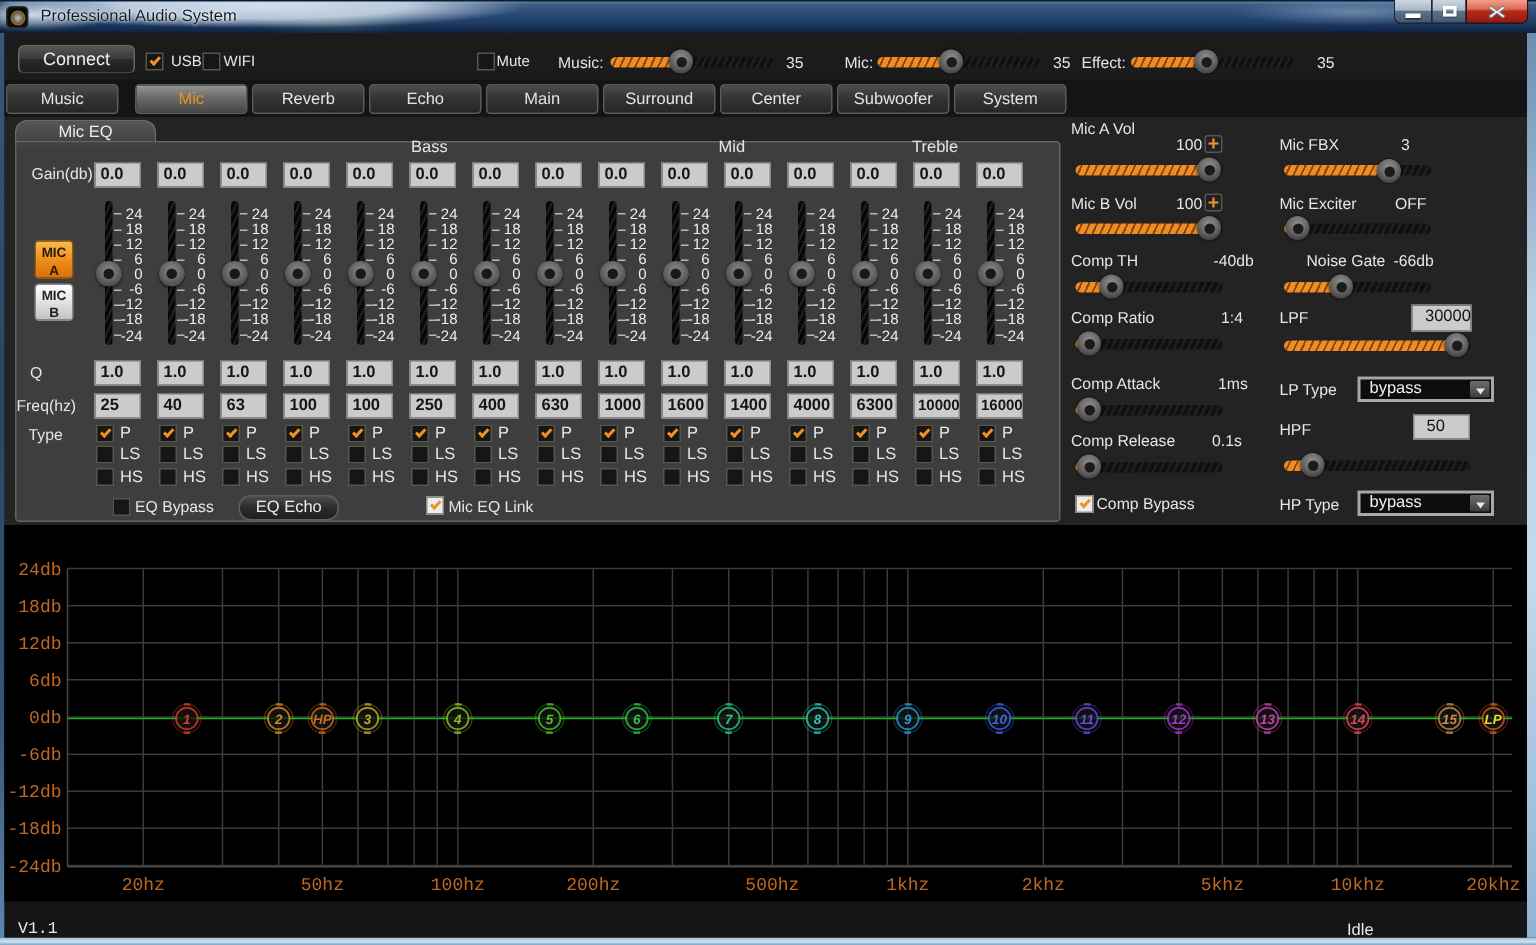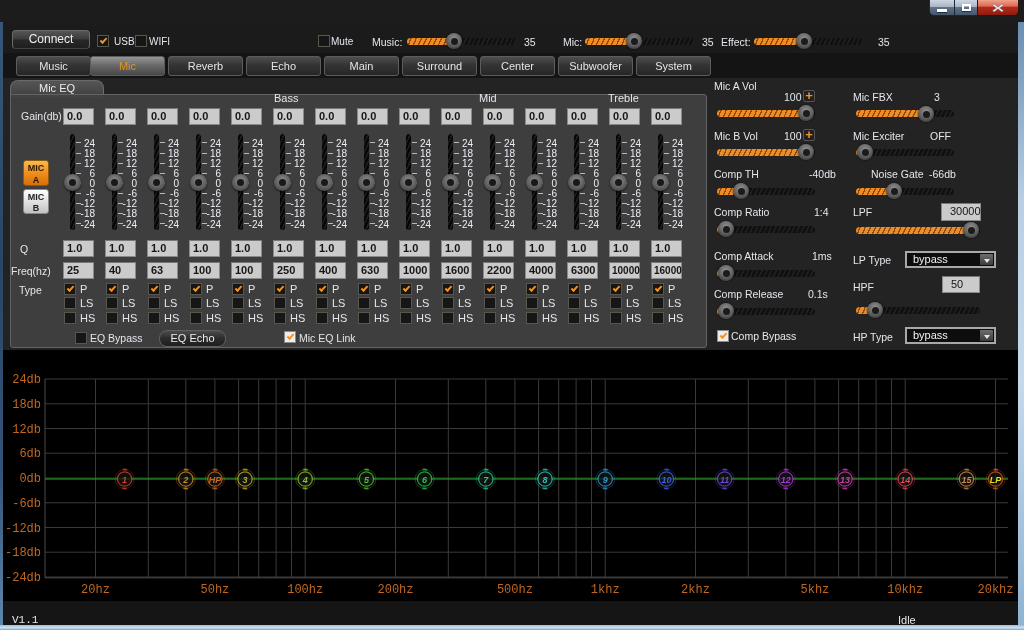--- a/index.html
+++ b/index.html
@@ -22,20 +22,35 @@
 .tab{position:absolute;top:56px;width:75px;height:20px;border-radius:3px;background:linear-gradient(#4e4e4e,#343434 45%,#262626);border:1px solid #5c5c5c;color:#e4e4e4;font-size:11px;text-align:center;line-height:18px}
 .tab.sel{background:linear-gradient(#969696,#6a6a6a 45%,#474747);color:#e8941e}
 .pbtn{position:absolute;width:12px;height:12px;background:#212121;border:1px solid #555;border-radius:2px;color:#f0952a;font-size:13px;font-weight:bold;line-height:9px;text-align:center}
 .dd{position:absolute;width:91px;height:17px;background:#0d0d0d;border:2px solid #a8a8a8;color:#f0f0f0;font-size:11px;line-height:13px;padding-left:6px}
 .ddb{position:absolute;right:1px;top:1px;width:13px;height:11px;background:linear-gradient(#6e6e6e,#3c3c3c);border-radius:1px}
 .ddb:after{content:"";position:absolute;left:3.5px;top:4.5px;border-left:3.2px solid transparent;border-right:3.2px solid transparent;border-top:4.2px solid #e8e8e8}
 .val{position:absolute;color:#e4e6ec;font-size:10.5px;white-space:nowrap}
 </style></head><body>
 <div id="win">
 
+<div class="abs" style="left:0;top:0;width:1024px;height:22px;background:linear-gradient(180deg,#4a6e96 0%,#3a5a84 18%,#2a4a74 45%,#1e3c64 70%,#16325a 100%)">
+ <div class="abs" style="left:0;top:0;width:1024px;height:22px;background:
+  linear-gradient(rgba(6,18,36,0) 72%,rgba(6,18,36,.5) 100%),
+  radial-gradient(ellipse 175px 15px at 175px 4px,rgba(218,230,242,.95) 0%,rgba(218,230,242,.8) 55%,rgba(218,230,242,0) 100%),
+  radial-gradient(ellipse 55px 11px at 20px 10px,rgba(222,234,246,.9) 0%,rgba(222,234,246,0) 100%),
+  radial-gradient(ellipse 50px 9px at 222px 16px,rgba(150,195,160,.28) 0%,rgba(150,195,160,0) 100%),
+  radial-gradient(ellipse 80px 9px at 903px 8px,rgba(175,200,225,.45) 0%,rgba(175,200,225,0) 100%),
+  linear-gradient(90deg,rgba(10,22,40,.5) 0,rgba(10,22,40,0) 6px),
+  linear-gradient(rgba(255,255,255,.22),rgba(255,255,255,0) 3px)"></div>
+ <div class="abs" style="left:0;top:0;width:1024px;height:1px;background:#0c1c30"></div>
+ <div class="abs" style="left:4px;top:4px;width:15px;height:15px;border-radius:3.5px;background:#0e0c08;border:1px solid #2a2a30">
+        <div class="abs" style="left:1.5px;top:1.5px;width:10px;height:10px;border-radius:50%;border:1.5px solid #8a6c28;background:radial-gradient(circle,#c8c4b8 0%,#807a6e 45%,#2e2820 100%)"></div>
+      </div>
+ <div class="abs" style="left:27px;top:5px;font-size:11px;color:#141a24;text-shadow:0 0 3px rgba(255,255,255,.9),0 0 1px rgba(255,255,255,.9);font-family:'Liberation Sans',sans-serif">Professional Audio System</div>
+</div>
 
 <div class="abs" style="left:929px;top:0;width:90px;height:16px">
  <div class="abs" style="left:0;top:0;width:26px;height:16px;border-radius:0 0 0 5px;background:linear-gradient(#cdd6e2 0%,#a9b6c6 45%,#5e7288 50%,#46586e 100%);border:1px solid #1a2836;border-top:none"></div>
  <div class="abs" style="left:25px;top:0;width:24px;height:16px;background:linear-gradient(#cdd6e2 0%,#a9b6c6 45%,#5e7288 50%,#46586e 100%);border:1px solid #1a2836;border-top:none"></div>
  <div class="abs" style="left:48px;top:0;width:42px;height:16px;border-radius:0 0 5px 0;background:linear-gradient(#f0a28c 0%,#dd6a50 40%,#b52818 50%,#8e1c10 100%);border:1px solid #301010;border-top:none"></div>
  <div class="abs" style="left:8px;top:9px;width:10px;height:3px;background:#fff;box-shadow:0 1px 1px rgba(0,0,0,.6)"></div>
  <div class="abs" style="left:33px;top:4px;width:9px;height:7px;border:2px solid #fff;box-shadow:0 1px 1px rgba(0,0,0,.5)"></div>
  <svg class="abs" style="left:63px;top:3px" width="12" height="10" viewBox="0 0 12 10">
         <path d="M2 1 L6 4.2 L10 1 L11.3 2.4 L7.6 5 L11.3 7.6 L10 9 L6 5.8 L2 9 L0.7 7.6 L4.4 5 L0.7 2.4 Z" fill="#fff" stroke="#7a8490" stroke-width="0.7"></path>
       </svg>
@@ -69,21 +84,21 @@
       <div class="hsf" style="width:49px"></div>
     </div>
 <div class="hkn" style="left:626px;top:33px"></div>
 <div class="val" style="left:702px;top:36px">35</div>
 <div class="lbl" style="left:721px;top:36px">Effect:</div>
 <div class="hs" style="left:754px;top:38px;width:109px">
       <div class="hsf" style="width:50px"></div>
     </div>
 <div class="hkn" style="left:796px;top:33px"></div>
 <div class="val" style="left:878px;top:36px">35</div>
-<div class="tab" style="left:16px">Music</div>
+<div class="tab" style="left:4px">Music</div>
     <div class="tab sel" style="left:90px">Mic</div>
     <div class="tab" style="left:168px">Reverb</div>
     <div class="tab" style="left:246px">Echo</div>
     <div class="tab" style="left:324px">Main</div>
     <div class="tab" style="left:402px">Surround</div>
     <div class="tab" style="left:480px">Center</div>
     <div class="tab" style="left:558px">Subwoofer</div>
     <div class="tab" style="left:636px">System</div>
     <div class="abs" style="left:10px;top:80px;width:94px;height:15px;border-radius:8px 8px 0 0;background:linear-gradient(#565656,#424242);border:1px solid #6a6a6a;border-bottom:none;color:#ececec;font-size:11px;text-align:center;line-height:15px">Mic EQ</div>
     <div class="abs" style="left:10px;top:94px;width:697px;height:254px;background:#3e3e3e;border:1px solid #636363;border-radius:0 3px 3px 3px"></div>
@@ -422,21 +437,21 @@
     <div class="tick" style="left:496px;top:192.9px"></div>
     <div class="sl" style="left:493px;top:188.2px;width:22px">-6</div>
     <div class="tick" style="left:496px;top:203.0px"></div>
     <div class="sl" style="left:493px;top:198.3px;width:22px">-12</div>
     <div class="tick" style="left:496px;top:213.1px"></div>
     <div class="sl" style="left:493px;top:208.4px;width:22px">-18</div>
     <div class="tick" style="left:496px;top:223.2px"></div>
     <div class="sl" style="left:493px;top:218.5px;width:22px">-24</div>
     <div class="vkn" style="left:484.2px;top:173.8px"></div>
     <div class="box" style="left:483px;top:240px;width:31px;height:17px">1.0</div>
-    <div class="box" style="left:483px;top:262px;width:31px;height:17px">2200</div>
+    <div class="box" style="left:483px;top:262px;width:31px;height:17px">1400</div>
     <div class="cb" style="left:484px;top:283px">
       <i class="chk"></i>
     </div>
     <div class="lbl" style="left:500px;top:283px;font-size:11px">P</div>
     <div class="cb" style="left:484px;top:297.3px"></div>
     <div class="lbl" style="left:500px;top:297.3px;font-size:11px">LS</div>
     <div class="cb" style="left:484px;top:311.6px"></div>
     <div class="lbl" style="left:500px;top:311.6px;font-size:11px">HS</div>
     <div class="box" style="left:525px;top:108px;width:31px;height:17px">0.0</div>
     <div class="vtr" style="left:532.2px;top:134px;height:96px"></div>

